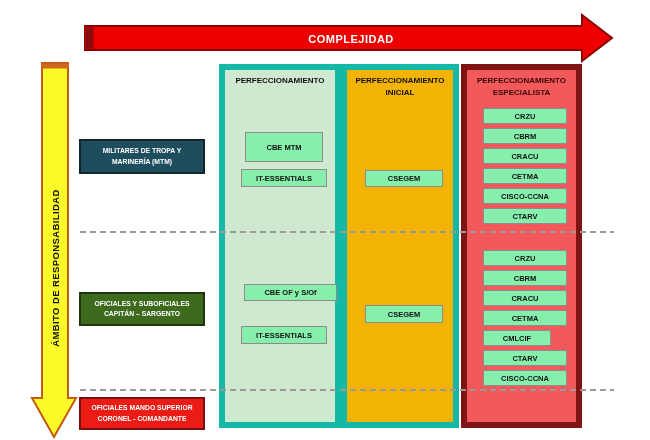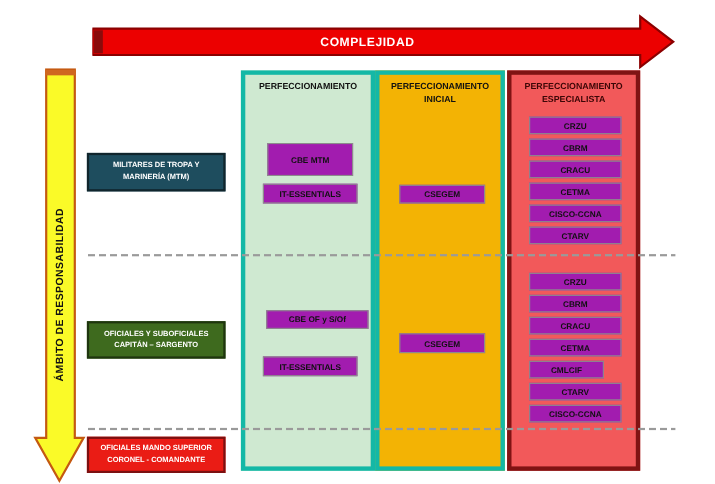--- a/index.html
+++ b/index.html
@@ -2,33 +2,33 @@
 <html><head>
 <meta charset="utf-8">
 <style>
   html,body{margin:0;padding:0;background:#fff;}
   #stage{position:relative;width:650px;height:440px;background:#ffffff;overflow:hidden;
          font-family:"Liberation Sans",sans-serif;}
   
   .arrow-svg{position:absolute;}
   #h-arrow-label{position:absolute;left:84px;top:25px;width:500px;height:27px;
     display:flex;align-items:center;justify-content:center;color:#fff;font-weight:bold;
-    font-size:11px;letter-spacing:.5px;z-index:3;}
+    font-size:11px;letter-spacing:.5px;z-index:3;padding-left:17px;}
   #v-arrow-label{position:absolute;left:55px;top:268px;transform:translate(-50%,-50%) rotate(-90deg);
     white-space:nowrap;color:#111;font-weight:bold;font-size:9.5px;letter-spacing:.4px;z-index:3;}
   
-  .col{position:absolute;top:64px;height:364px;border:4px solid #14b8a6;box-sizing:border-box;z-index:1;}
+  .col{position:absolute;top:64px;height:364px;border:6px solid #14b8a6;box-sizing:border-box;z-index:1;}
   .col-green{left:219px;width:122px;background:#cfe9d1;}
   .col-orange{left:341px;width:118px;background:#f3b304;}
   .col-red{left:461px;width:121px;background:#f2595a;border-color:#801313;}
   .col-header{position:absolute;top:5px;left:0;width:100%;text-align:center;font-weight:bold;
     font-size:8px;line-height:1.45;color:#111;}
   .col-red .col-header{color:#3c0606;}
   
-  .course{position:absolute;background:#a21caf;border:1px solid #8c8c8c;box-sizing:border-box;
+  .course{position:absolute;background:#86efac;border:1px solid #8c8c8c;box-sizing:border-box;
     display:flex;align-items:center;justify-content:center;font-size:7.5px;font-weight:bold;
     color:#101010;white-space:nowrap;}
   
   .dash-line{position:absolute;left:80px;width:534px;height:2px;z-index:4;
     background:repeating-linear-gradient(90deg,#9a9a9a 0 6px,transparent 6px 10px);}
   
   .row-label{position:absolute;left:79px;width:126px;box-sizing:border-box;z-index:5;
     display:flex;flex-direction:column;align-items:center;justify-content:center;
     text-align:center;color:#ffffff;font-weight:bold;font-size:6.8px;line-height:1.5;}
   #label-mtm{top:139px;height:35px;background:#1e4d5e;border:2px solid #10252c;}

